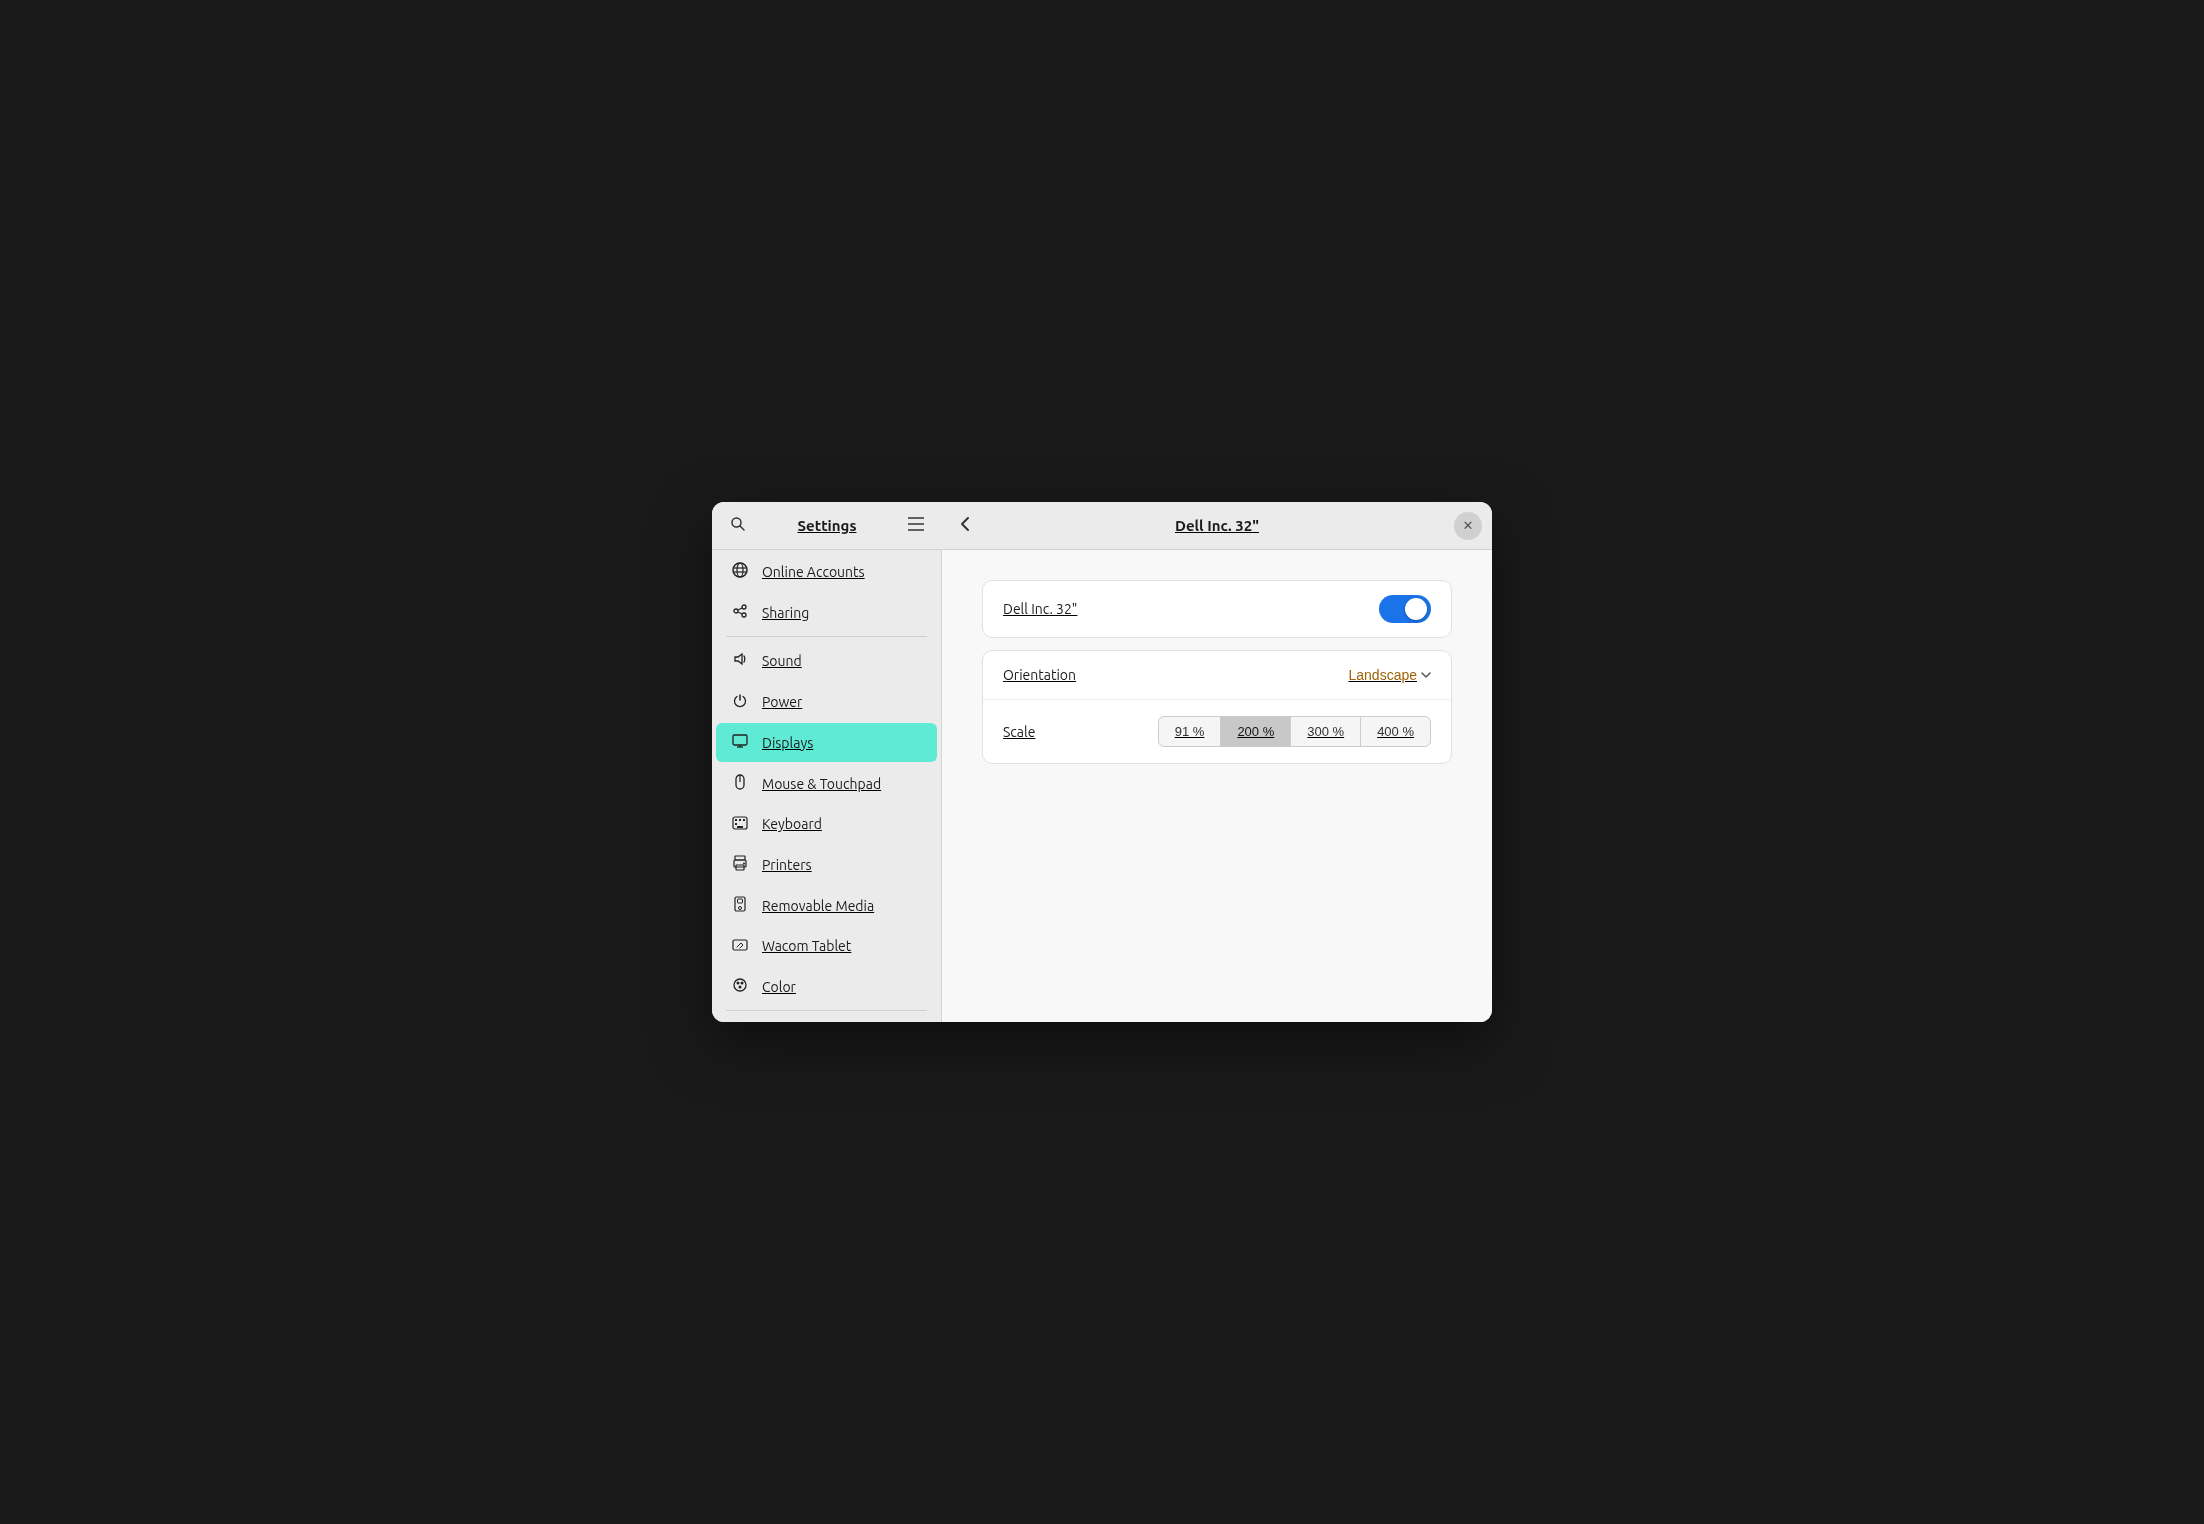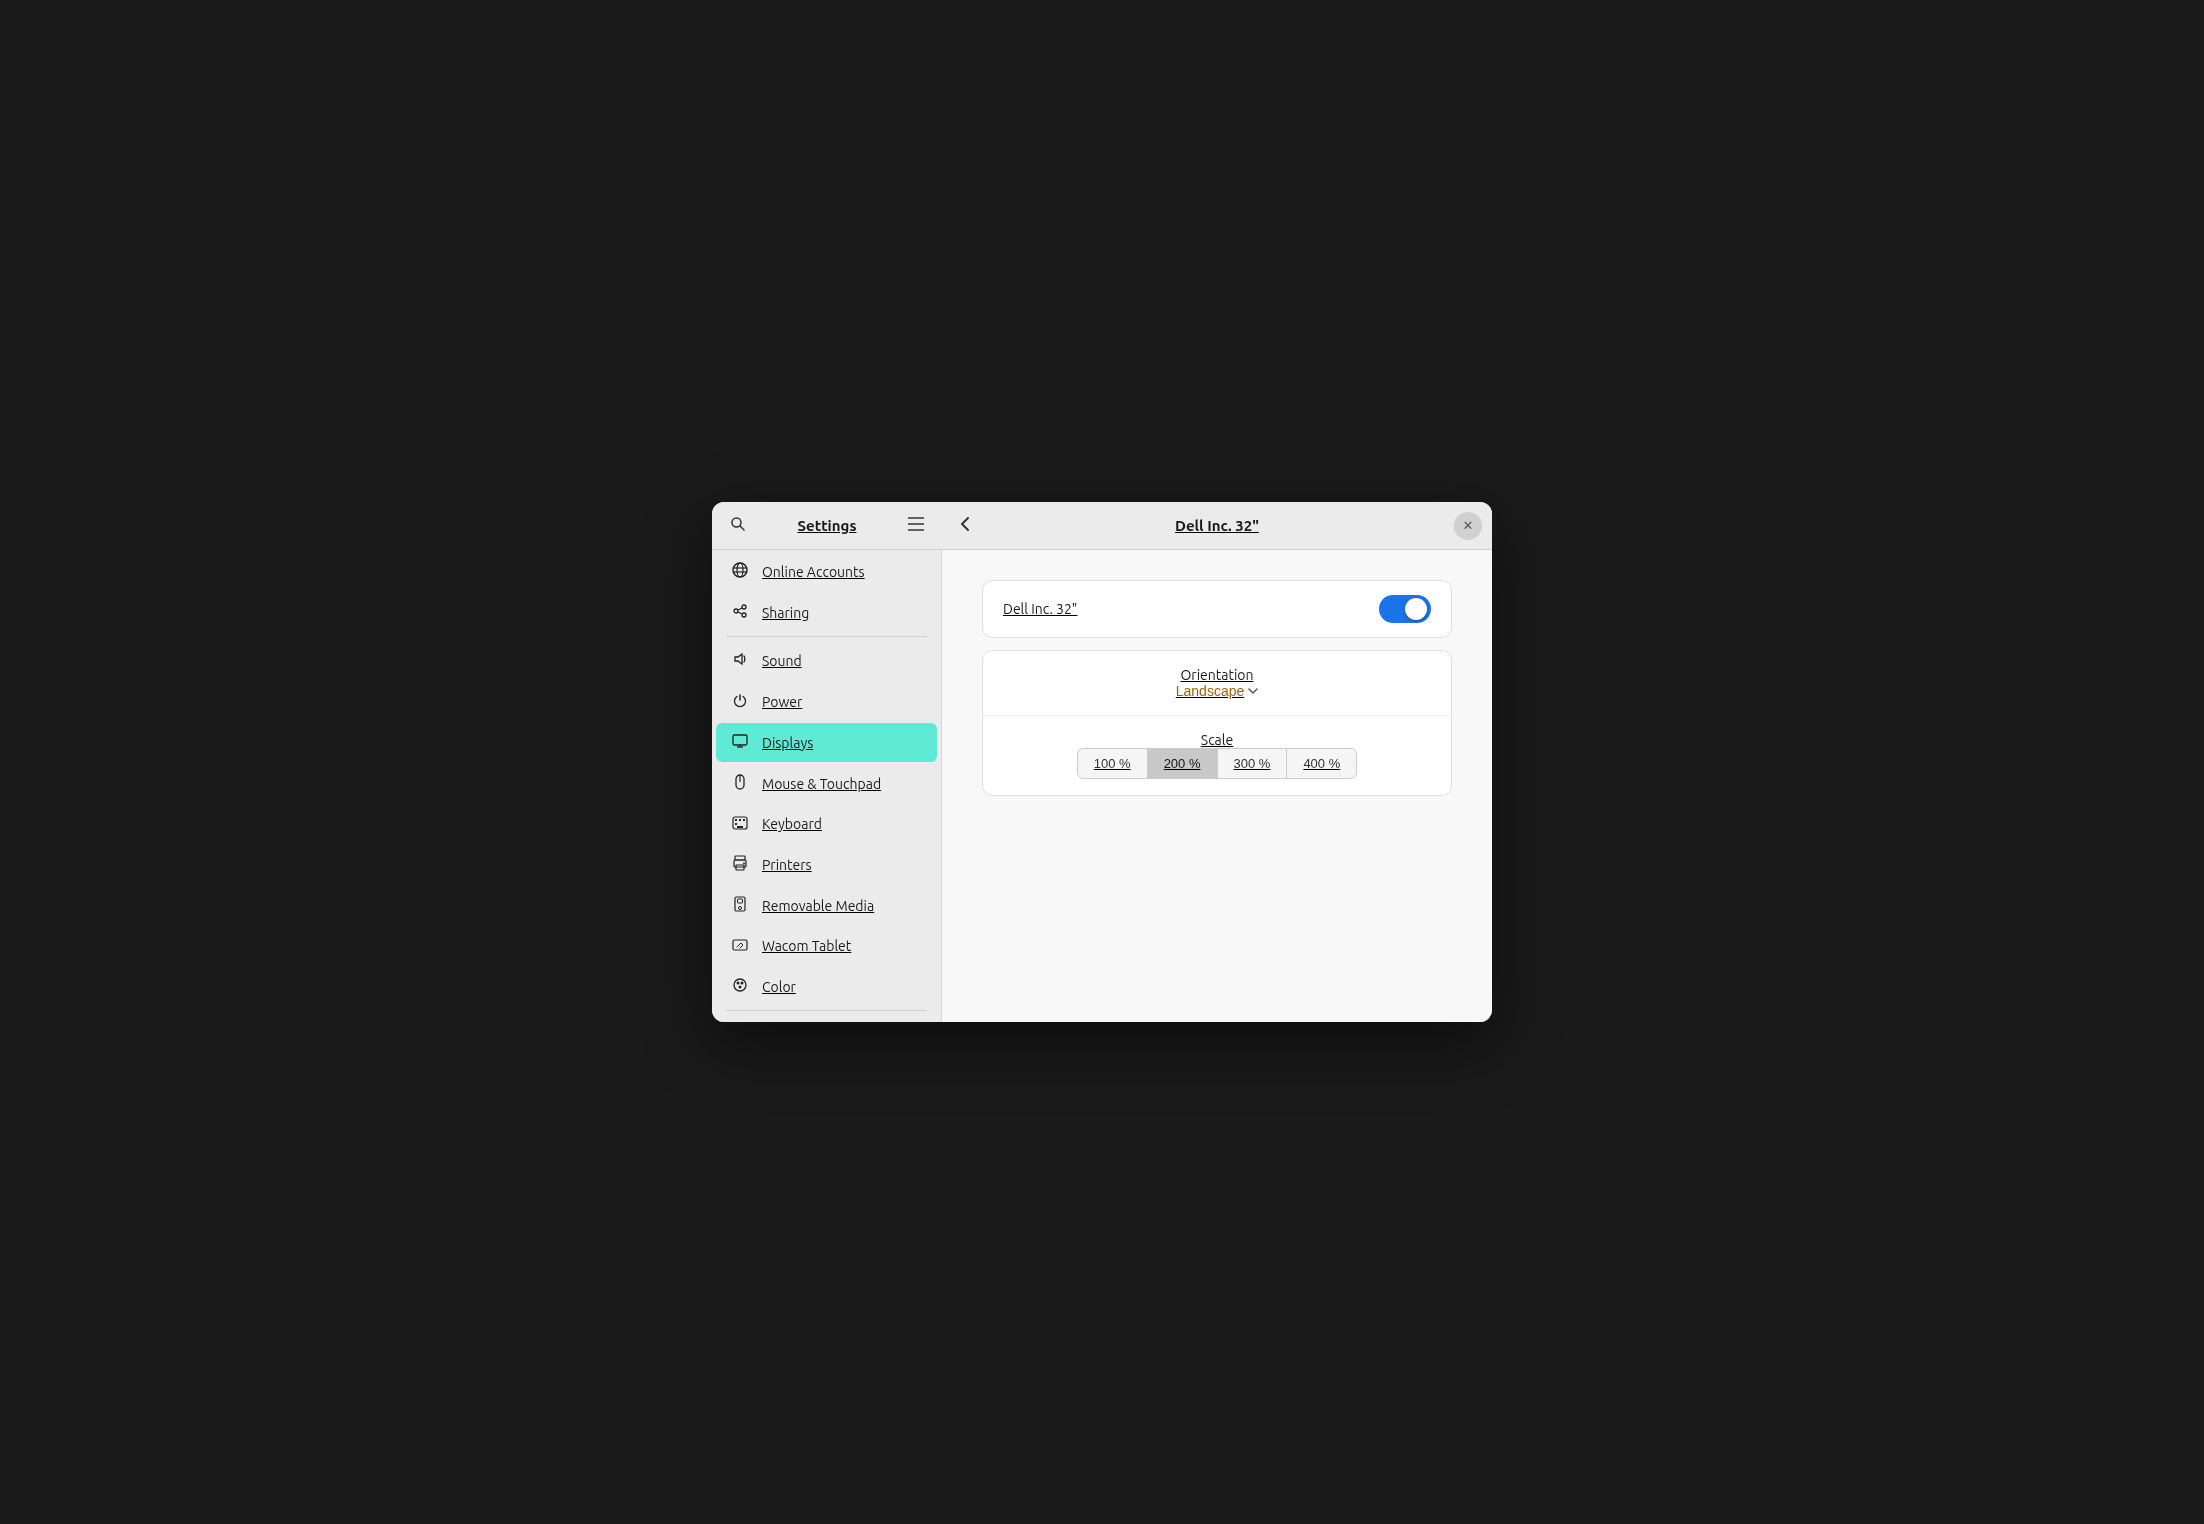--- a/index.html
+++ b/index.html
@@ -150,21 +150,20 @@
       border: 1px solid #e0e0e0;
       margin-bottom: 12px;
       overflow: hidden;
     }
     .card-row {
       display: flex;
       align-items: center;
       justify-content: space-between;
       padding: 16px 20px;
       border-bottom: 1px solid #f0f0f0;
-      flex-direction: column;
     }
     .card-row:last-child { border-bottom: none; }
     .card-row-label {
       font-size: 14px;
       color: #1a1a1a;
     }
     .card-row-value {
       display: flex;
       align-items: center;
       gap: 6px;
@@ -398,21 +397,21 @@
                 <span>Landscape</span>
       <svg width="10" height="6" viewBox="0 0 10 6" fill="none">
                   <path d="M1 1L5 5L9 1" stroke="#555" stroke-width="1.5" stroke-linecap="round" stroke-linejoin="round"></path>
                 </svg>
               </button>
             </div>
           </div>
           <div class="card-row">
             <span class="card-row-label">Scale</span>
             <div class="scale-group">
-              <button class="scale-btn">100 %</button>
+              <button class="scale-btn">91 %</button>
               <button class="scale-btn selected">200 %</button>
               <button class="scale-btn">300 %</button>
               <button class="scale-btn">400 %</button>
             </div>
           </div>
         </div>
     </div>
   </div>
 </div>
 

